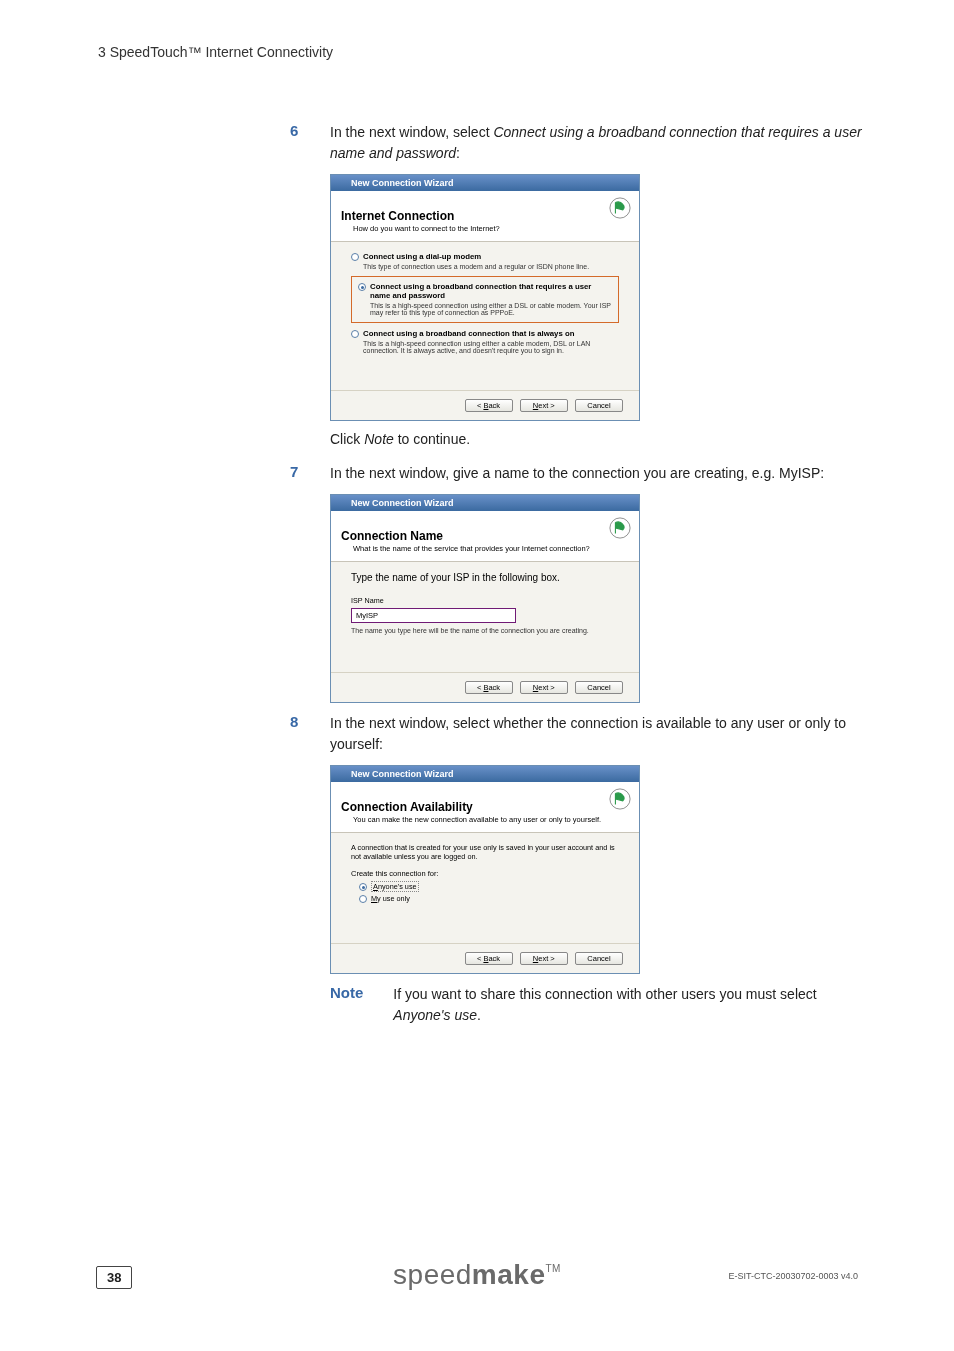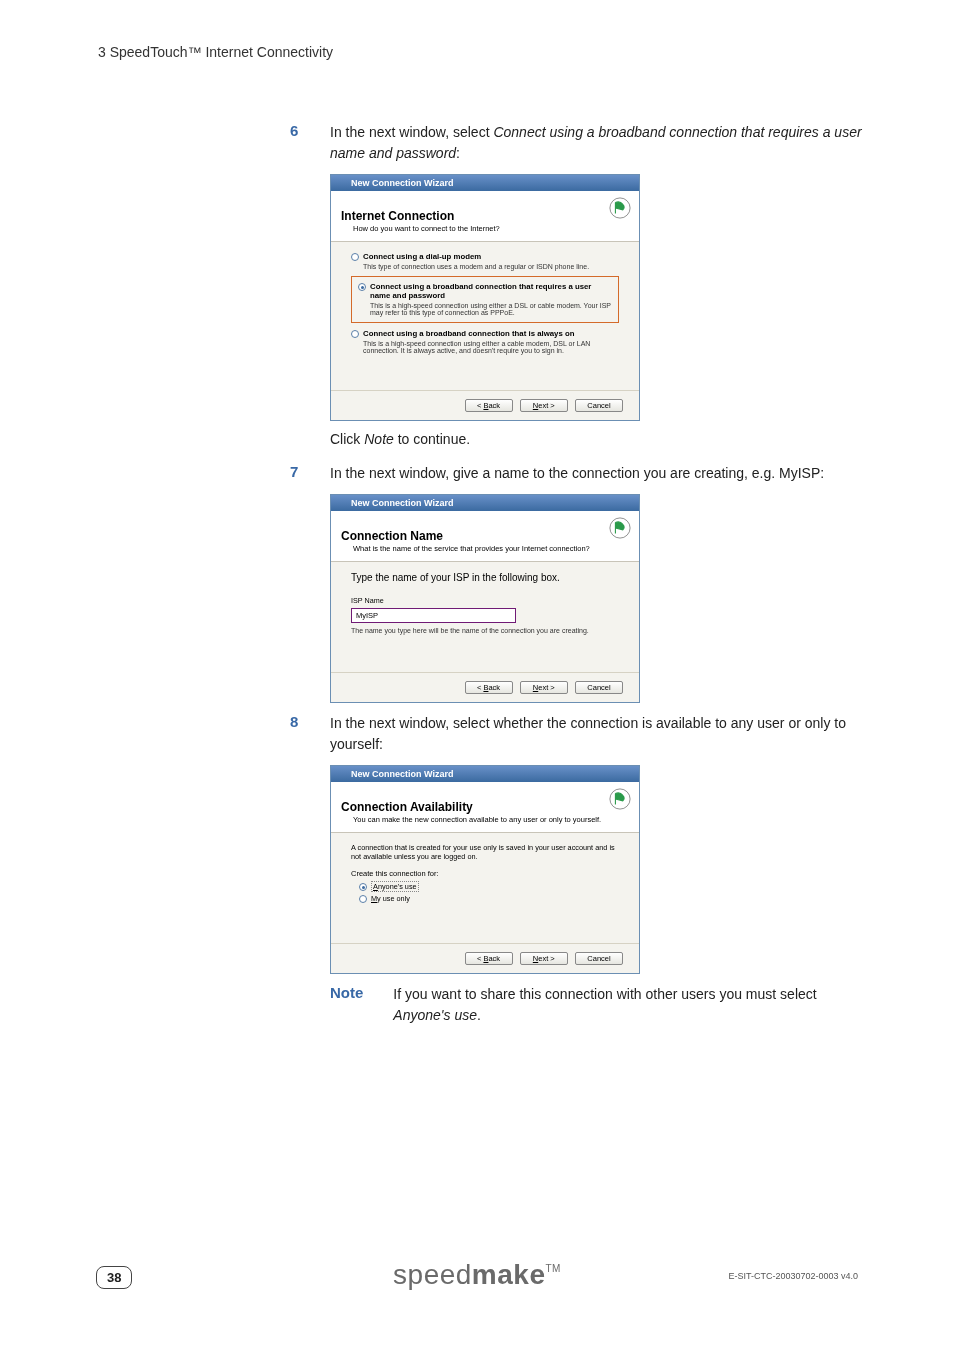--- a/index.html
+++ b/index.html
@@ -216,21 +216,21 @@
     font-size: 14px;
     line-height: 1.5;
     color: #222;
   }
 
   .page-num-box {
     position: absolute;
     bottom: 62px;
     left: 96px;
     border: 1px solid #444;
-    border-radius: 8px;
+    border-radius: 2px;
     padding: 3px 10px;
     font-size: 13px;
     font-weight: bold;
     color: #222;
   }
   .brand-logo {
     position: absolute;
     bottom: 60px;
     left: 50%;
     transform: translateX(-50%);

